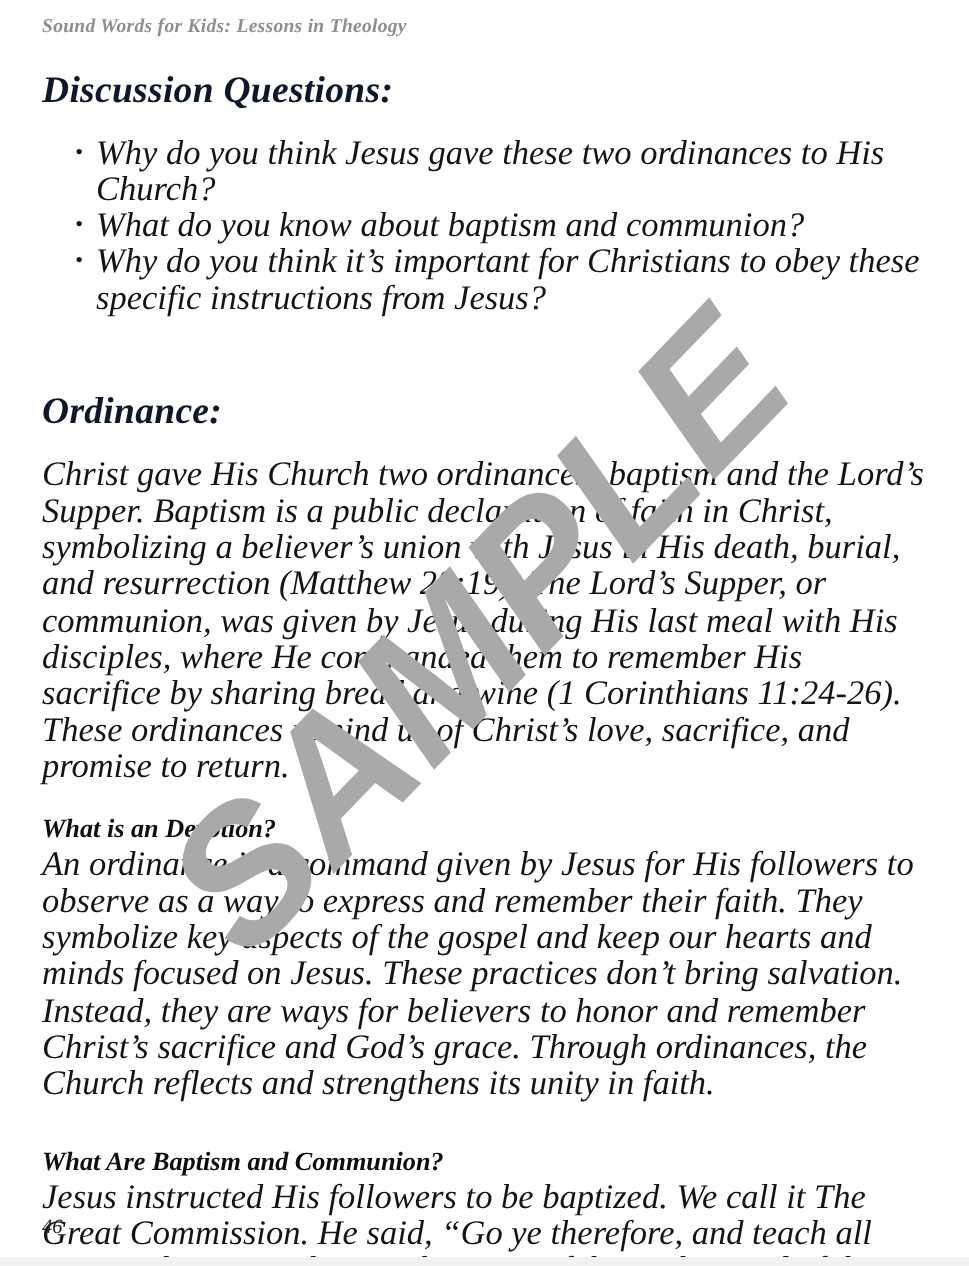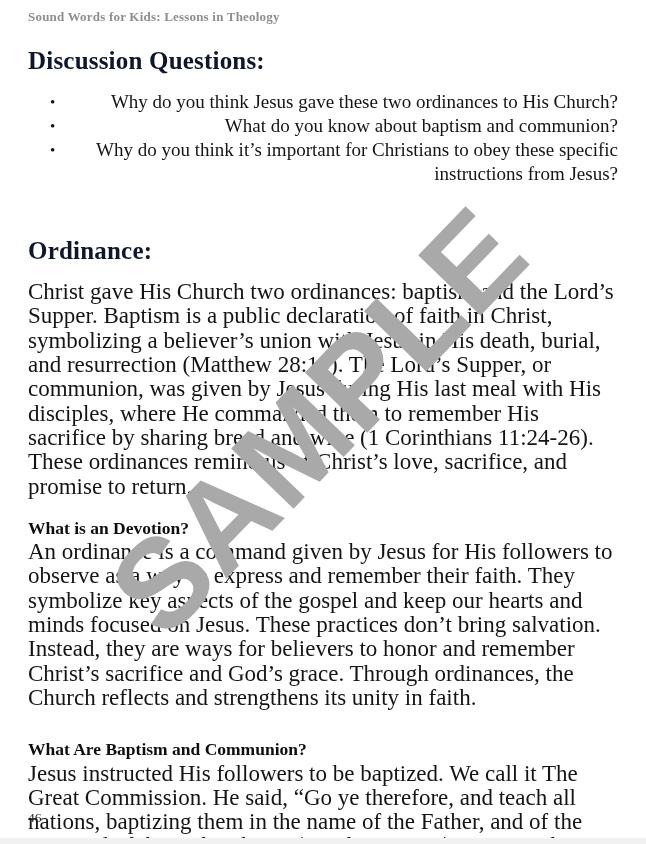--- a/index.html
+++ b/index.html
@@ -8,20 +8,21 @@
     background: #ffffff;
   }
   .page {
     position: relative;
     width: 646px;
     height: 844px;
     background: #ffffff;
     overflow: hidden;
     font-family: "Liberation Serif", serif;
     color: #141414;
+    font-style: italic;
   }
   .content {
     position: relative;
     padding: 0 28px;
     z-index: 1;
   }
   .running-header {
     display: flex;
     justify-content: space-between;
     align-items: baseline;
@@ -38,23 +39,22 @@
     margin: 0;
     line-height: 1.3;
     letter-spacing: 0.2px;
   }
   h1.discussion-title { margin-top: 20px; }
   h1.devotion-title   { margin-top: 48px; }
   ul.bullet-list {
     margin: 12px 0 0 0;
     padding: 0 0 0 36px;
     list-style: none;
-    font-size: 19px;
+    font-size: 23px;
     line-height: 24.3px;
-    text-align: right;
   }
   ul.bullet-list li {
     position: relative;
   }
   ul.bullet-list li::before {
     content: "\2022";
     position: absolute;
     left: -14px;
     font-size: 15px;
   }

